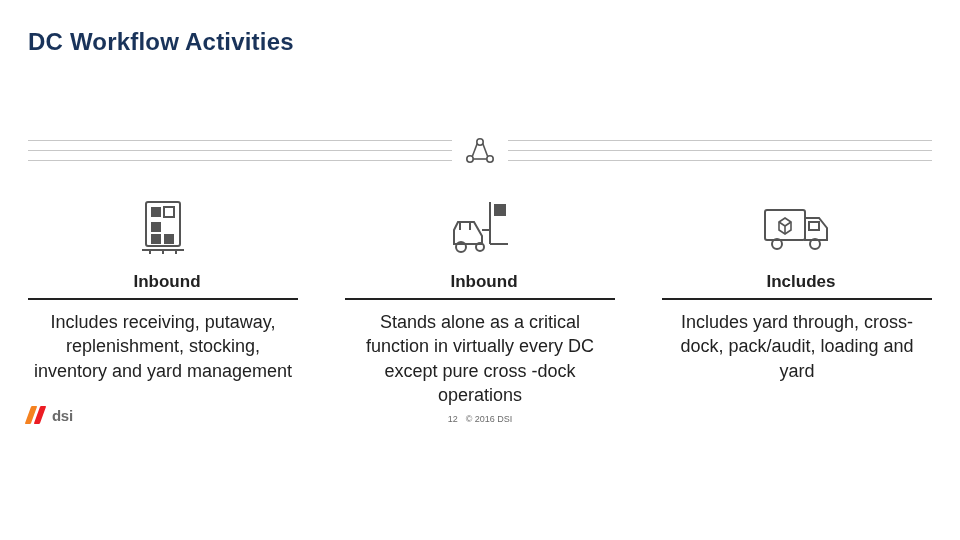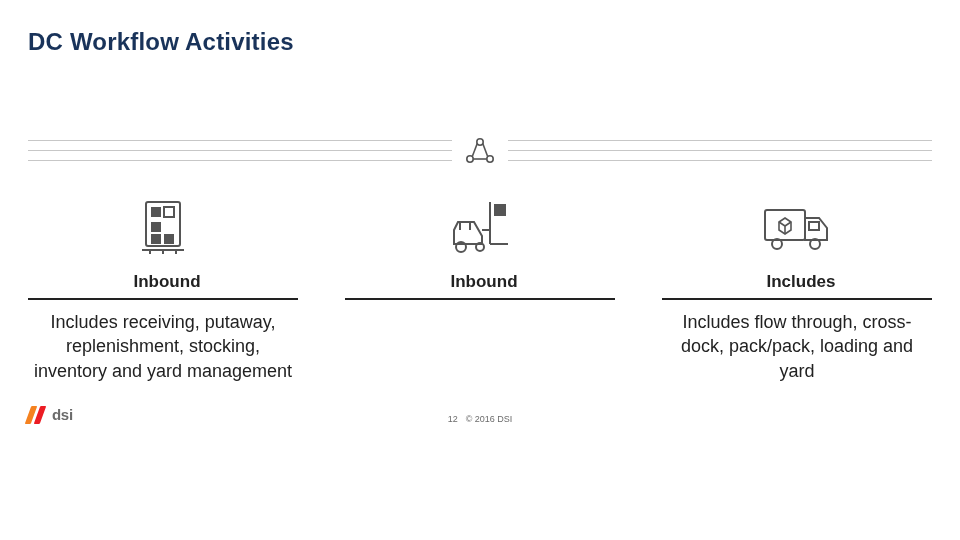--- a/index.html
+++ b/index.html
@@ -13,21 +13,21 @@
   .band .l2 { top: 14px; }
   .band .l3 { top: 24px; }
   .band-icon { position: absolute; left: 50%; top: 50%; transform: translate(-50%, -50%); width: 56px; height: 56px; background: #fff; display: flex; align-items: center; justify-content: center; }
   .columns { position: absolute; top: 190px; left: 28px; right: 28px; display: flex; justify-content: space-between; }
   .col { width: 270px; display: flex; flex-direction: column; align-items: center; }
   .col-icon { height: 64px; display: flex; align-items: flex-end; justify-content: center; margin-bottom: 18px; }
   .col-title { font-size: 17px; font-weight: 700; color: #222; text-align: center; margin-bottom: 6px; margin-left: 8px; }
   .col-rule { width: 100%; height: 2px; background: #222; margin-bottom: 10px; }
   .col-body { font-size: 18px; line-height: 1.35; text-align: center; color: #222; padding: 0 4px; }
   .footer { position: absolute; left: 28px; right: 28px; bottom: 16px; display: flex; align-items: center; gap: 14px; }
-  .logo { display: flex; align-items: flex-start; gap: 6px; }
+  .logo { display: flex; align-items: center; gap: 6px; }
   .logo-mark { position: relative; width: 18px; height: 18px; }
   .logo-mark .stroke { position: absolute; width: 6px; height: 18px; transform: skewX(-20deg); border-radius: 1px; }
   .logo-mark .s1 { left: 0; background: #f58220; }
   .logo-mark .s2 { left: 9px; background: #ec1c24; }
   .logo-text { font-size: 15px; font-weight: 700; color: #6b6b6b; letter-spacing: -0.3px; }
   .pagewrap { position: absolute; left: 50%; transform: translateX(-50%); bottom: 0; display: flex; align-items: baseline; gap: 8px; font-size: 9px; color: #6b6b6b; }
   .pagewrap .pg { font-size: 9px; }
   svg { display: block; }
 </style>
 </head>
@@ -92,20 +92,21 @@
             <line x1="12" y1="22" x2="12" y2="30"></line>
             <line x1="22" y1="22" x2="22" y2="30"></line>
             <circle cx="13" cy="47" r="5"></circle>
             <circle cx="32" cy="47" r="4"></circle>
             <line x1="34" y1="30" x2="42" y2="30"></line>
           </g>
         </svg>
       </div>
       <div class="col-title">Inbound</div>
       <div class="col-rule"></div>
+      <div class="col-body">Stands alone as a critical function in virtually every DC except pure cross -dock operations</div>
     </div>
 
     <div class="col">
       <div class="col-icon">
         <svg width="72" height="50" viewBox="0 0 72 50">
           <g fill="none" stroke="#555" stroke-width="2">
             <rect x="4" y="6" width="40" height="30" rx="2"></rect>
             <path d="M44 14 L58 14 L66 24 L66 36 L44 36 Z"></path>
             <rect x="48" y="18" width="10" height="8"></rect>
             <circle cx="16" cy="40" r="5"></circle>
@@ -114,21 +115,21 @@
               <polygon points="24,14 30,18 30,26 24,30 18,26 18,18"></polygon>
               <line x1="18" y1="18" x2="24" y2="22"></line>
               <line x1="30" y1="18" x2="24" y2="22"></line>
               <line x1="24" y1="22" x2="24" y2="30"></line>
             </g>
           </g>
         </svg>
       </div>
       <div class="col-title">Includes</div>
       <div class="col-rule"></div>
-      <div class="col-body">Includes flow through, cross-dock, pack/pack, loading and yard</div>
+      <div class="col-body">Includes yard through, cross-dock, pack/audit, loading and yard</div>
     </div>
 
   </div>
 
   <div class="footer">
     <div class="logo">
       <div class="logo-mark">
         <div class="stroke s1"></div>
         <div class="stroke s2"></div>
       </div>

